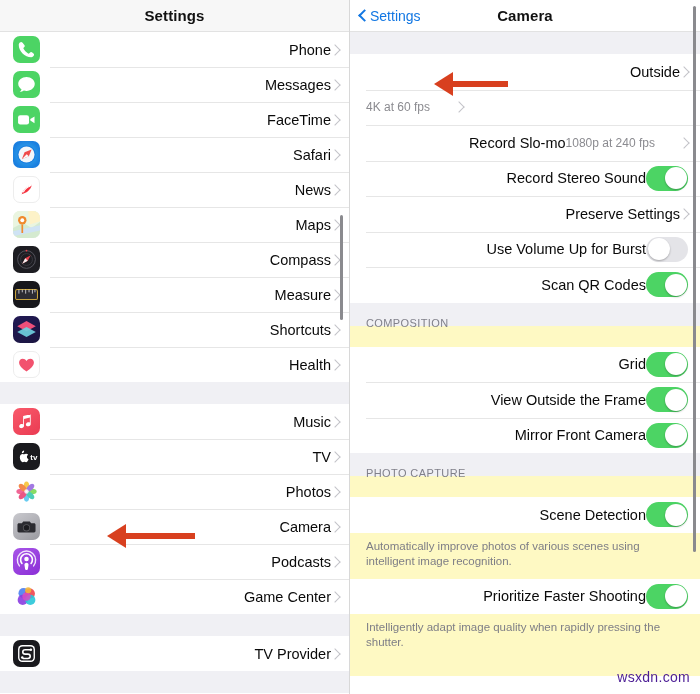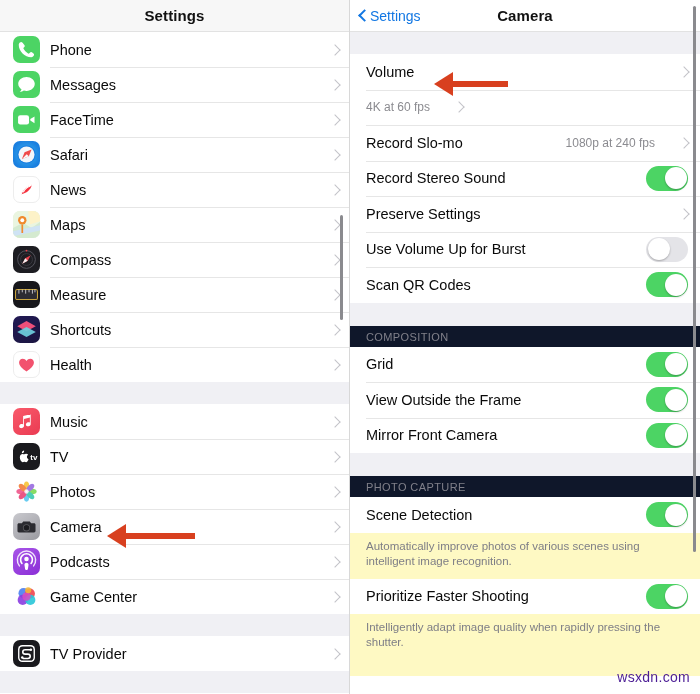--- a/index.html
+++ b/index.html
@@ -38,21 +38,21 @@
     border-left: 2px solid #1277e3; border-bottom: 2px solid #1277e3;
     transform: rotate(45deg);
   }
 
   
   .scroll { position: absolute; top: 32px; left: 0; right: 0; bottom: 0; overflow: hidden; }
 
   
   .gap { background: #f0f0f4; }
   .gap-left  { height: 22px; }
-  .group { background: #7f1d1d; }
+  .group { background: #7f1d1d; text-align: right; }
 
   .row {
     display: flex; align-items: center;
     height: 35px;
     padding-left: 13px; padding-right: 10px;
     background: #fff;
     position: relative;
   }
   .row + .row::before {
     content: ""; position: absolute; left: 50px; right: 0; top: 0;
@@ -68,24 +68,24 @@
   .chev::before {
     content: ""; position: absolute; left: 0; top: 0;
     width: 7px; height: 7px;
     border-right: 1.6px solid #c3c3c8; border-top: 1.6px solid #c3c3c8;
     transform: rotate(45deg);
   }
 
   
   .row-r { height: 35.5px; padding-left: 16px; padding-right: 12px; }
   .sec-head {
-    background: #0f172a;
+    background: #fef9c3;
     font-size: 11px; color: #80808a;
     letter-spacing: .4px;
-    padding: 0 0 4px 16px;
+    padding: 0 0 18px 16px;
     display: flex; align-items: flex-end;
     height: 21px;
   }
   .sec-spacer { background: #f0f0f4; height: 23px; }
   .footnote {
     background: #fef9c3;
     font-size: 11.5px; color: #7e7e86;
     line-height: 15px;
     padding: 6px 34px 10px 16px;
   }
@@ -417,21 +417,21 @@
       <span class="nav-title">Camera</span>
     </div>
 
     <div class="scroll">
 
       <div class="gap" style="height:22px"></div>
 
       <div class="group">
 
         <div class="row row-r">
-          <span class="row-label">Volume</span>
+          <span class="row-label">Outside</span>
           <span class="chev"></span>
         </div>
 
         <div class="row row-r">
           <span class="row-value">4K at 60 fps</span>
           <span class="chev"></span>
         </div>
 
         <div class="row row-r">
           <span class="row-label">Record Slo-mo</span>

